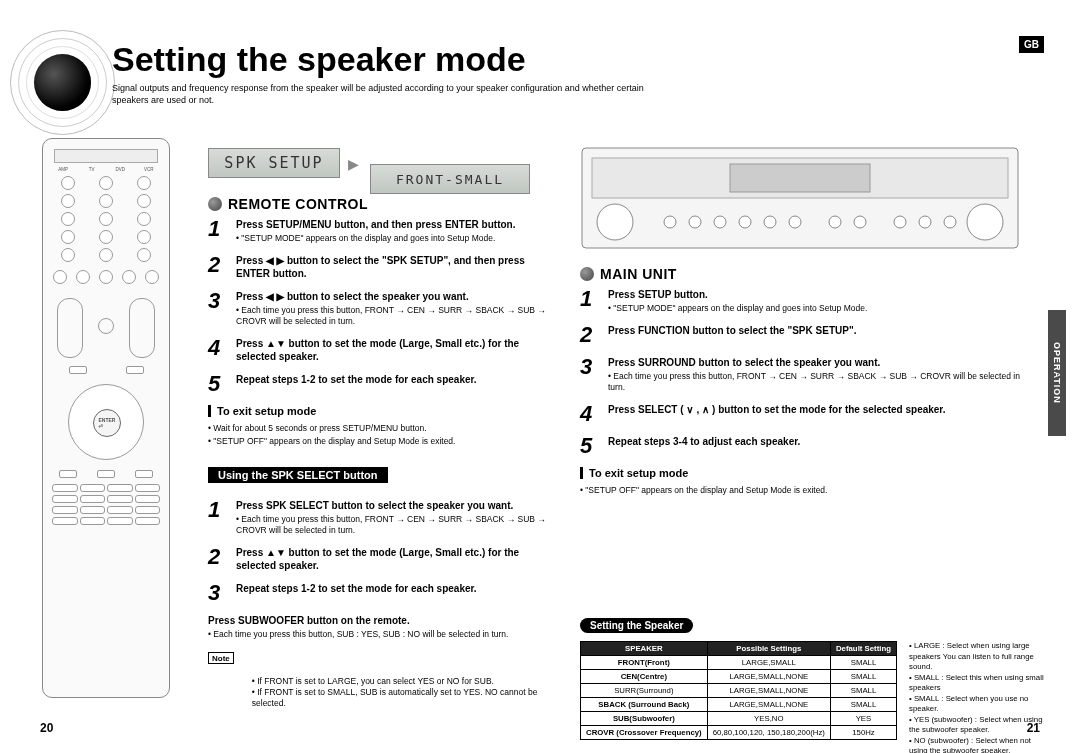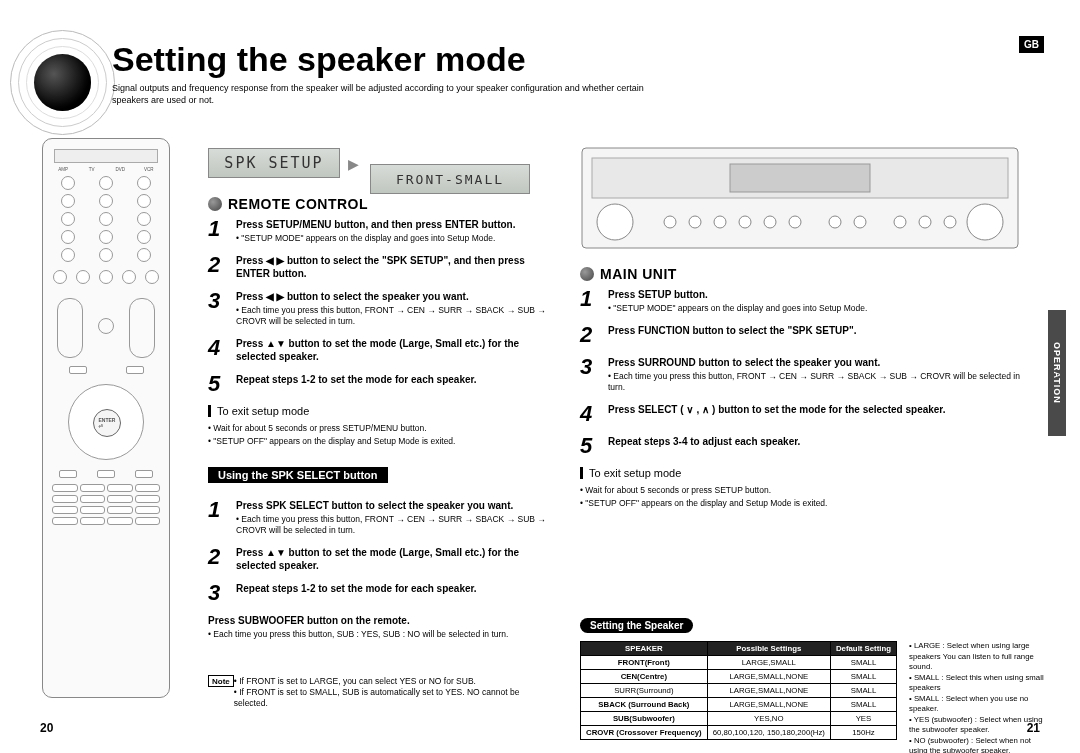--- a/index.html
+++ b/index.html
@@ -104,32 +104,32 @@
   .col-remote { position:absolute; top:196px; left:208px; width:340px; }
   .col-main   { position:absolute; top:266px; left:580px; width:440px; }
 
   .step { display:flex; gap:8px; margin-bottom:10px; }
   .step .num { font-size:22px; font-weight:bold; font-style:italic; width:20px; flex:0 0 20px; line-height:1; }
   .step .body { flex:1; }
   .step .body .lead { font-size:10px; font-weight:bold; line-height:1.3; }
   .step .body .sub  { font-size:8.5px; margin-top:2px; line-height:1.3; }
   .step .body .sub::before { content:"• "; }
 
-  .sub-h { font-size:11px; font-weight:normal; border-left:3px solid #000; padding-left:6px; margin: 6px 0 4px; }
+  .sub-h { font-size:11px; font-weight:bold; border-left:3px solid #000; padding-left:6px; margin: 6px 0 4px; }
   .sub-h-inv {
     display:inline-block; background:#000; color:#fff;
     font-size:11px; font-weight:bold; padding:2px 10px; margin: 10px 0 16px;
   }
   .pill-h {
     display:inline-block; background:#000; color:#fff;
     font-size:10px; font-weight:bold; padding:2px 10px; border-radius:8px;
     margin-bottom:4px;
   }
 
-  .note-row { display:flex; gap:0; margin-top:12px;align-items:center; }
+  .note-row { display:flex; gap:18px; margin-top:12px; }
   .note-tag { border:1px solid #000; font-size:8px; font-weight:bold; padding:1px 3px; height:12px; }
   .note-body { font-size:8.5px; line-height:1.3;margin-top:24px; }
   .note-body div::before { content:"• "; }
 
   .tbl-area { position:absolute; top:618px; left:580px; width:470px; }
   .tbl-wrap { display:flex; gap:12px; align-items:flex-start; margin-top:4px; }
   table { border-collapse: collapse; font-size:7.8px; }
   th, td { border:1px solid #000; padding:2px 5px; text-align:center; }
   th { background:#222; color:#fff; font-weight:bold; }
   .defs { font-size:7.8px; line-height:1.35; flex:1; }
@@ -381,21 +381,20 @@
         <div class="num">5</div>
         <div class="body">
           <div class="lead">Repeat steps 3-4 to adjust each speaker.</div>
         </div>
       </div>
     </div>
 
   <div class="sub-h">To exit setup mode</div>
   <div class="step">
       <div class="body">
-    <div class="sub">Wait for about 5 seconds or press SETUP button.</div>
     <div class="sub">"SETUP OFF" appears on the display and Setup Mode is exited.</div>
   </div>
     </div>
 </div>
 
 <div class="tbl-area">
   <div class="pill-h">Setting the Speaker</div>
   <div class="tbl-wrap">
     <table>
       <thead>

